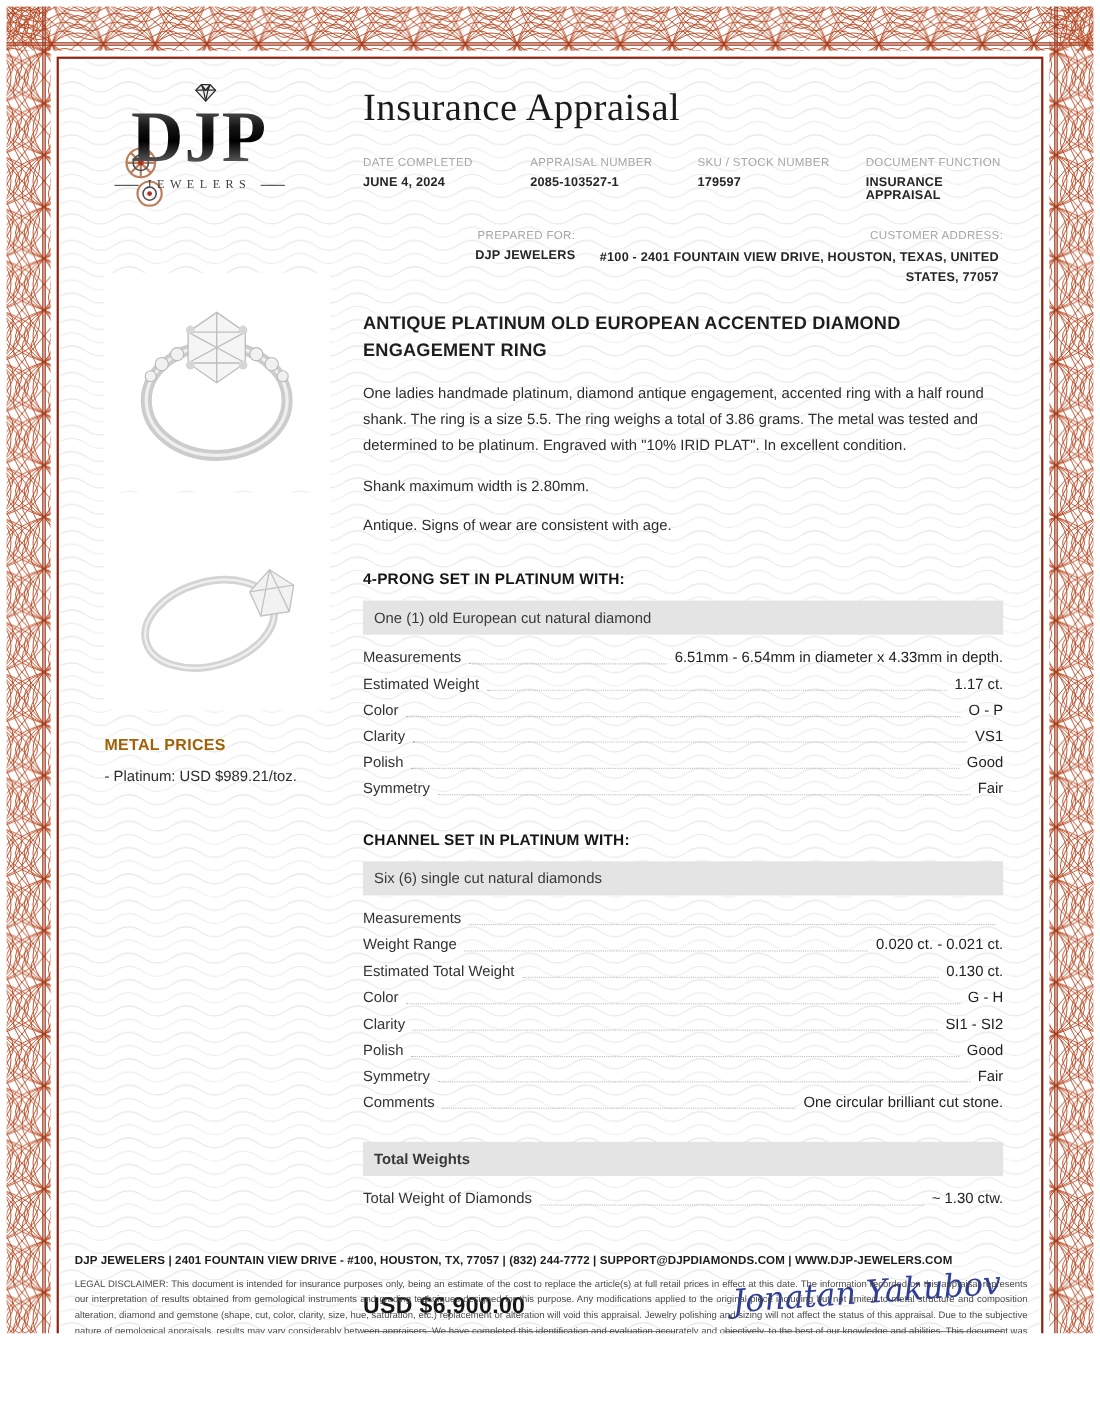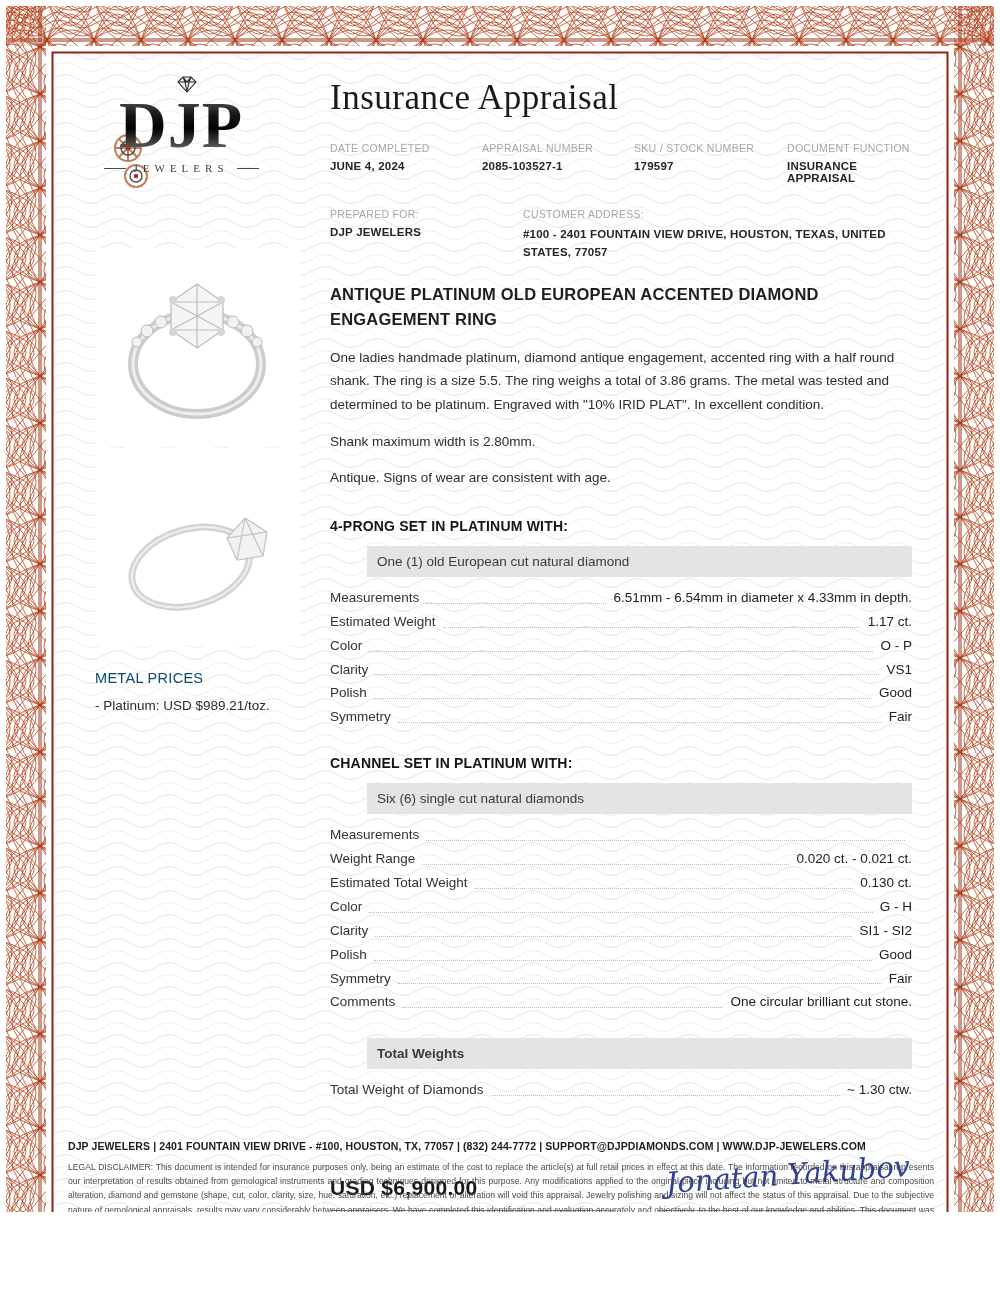--- a/index.html
+++ b/index.html
@@ -16,37 +16,37 @@
      -webkit-background-clip:text;background-clip:text;color:transparent;}
   .logo-gears{position:absolute;left:8px;top:34px;z-index:-1;}
   .logo-diamond{position:absolute;left:78px;top:-16px;}
   .logo-sub{display:flex;align-items:center;justify-content:center;gap:8px;margin-top:4px;}
   .logo-sub .rule{width:22px;border-top:1.5px solid #4c4c4c;}
   .logo-sub .txt{font-size:11px;letter-spacing:5px;color:#3f3f3f;font-family:"Liberation Serif",serif;}
   .photo{position:absolute;left:95px;width:205px;height:197px;background:#fff;}
   .photo-1{top:248px;}
   .photo-2{top:448px;}
   .metal{position:absolute;left:95px;top:670px;width:230px;}
-  .metal h3{margin:0;font-size:14.5px;font-weight:normal;color:#0c4a6e;letter-spacing:.3px;}
+  .metal h3{margin:0;font-size:14.5px;font-weight:bold;color:#a16207;letter-spacing:.3px;}
   .metal p{margin:12px 0 0;font-size:13.5px;color:#2d2d2d;}
 
   
   .col{position:absolute;left:330px;top:78px;width:582px;}
   .doc-title{margin:0;font-family:"Liberation Serif",serif;font-weight:normal;
      font-size:35px;color:#1a1a1a;letter-spacing:.5px;}
   .meta{display:grid;grid-template-columns:152px 152px 153px 1fr;margin-top:24px;}
   .lbl{font-size:10.5px;color:#a6a6a6;letter-spacing:.3px;}
   .val{font-size:11.5px;font-weight:bold;color:#262626;margin-top:6px;letter-spacing:.2px;}
-  .prepared{display:grid;grid-template-columns:193px 1fr;margin-top:24px;}
+  .prepared{display:grid;grid-template-columns:193px 1fr;margin-top:24px;text-align:right;}
   .addr{max-width:385px;line-height:1.55;}
   .item-title{margin:20px 0 0;font-size:16.5px;font-weight:bold;color:#1e1e1e;
      line-height:1.55;letter-spacing:.2px;}
   .para{margin:13px 0 0;font-size:13.5px;line-height:1.75;color:#2d2d2d;}
   .sec-h{margin:28px 0 0;font-size:14px;font-weight:bold;color:#161616;letter-spacing:.2px;}
-  .graybox{margin-top:12px;background:#e4e4e4;padding:8px 10px;font-size:13.5px;color:#3a3a3a;margin-left:37px;}
+  .graybox{margin-top:12px;background:#e4e4e4;padding:8px 10px;font-size:13.5px;color:#3a3a3a;}
   .rows{margin-top:12px;}
   .row{display:flex;align-items:flex-end;font-size:13.5px;margin-top:5px;line-height:1.4;}
   .row .rlbl{white-space:nowrap;color:#333;}
   .row .dots{flex:1;border-bottom:1.5px dotted #bdbdbd;margin:0 7px 4px;}
   .row .rval{white-space:nowrap;color:#222;text-align:right;}
   .totals{margin-top:26px;font-weight:bold;}
   .valuation{display:flex;margin-top:66px;align-items:flex-end;}
   .vblock{width:310px;}
   .sblock{flex:1;margin-left:45px;position:relative;}
   .price{font-size:21px;font-weight:bold;color:#161616;letter-spacing:.3px;}

